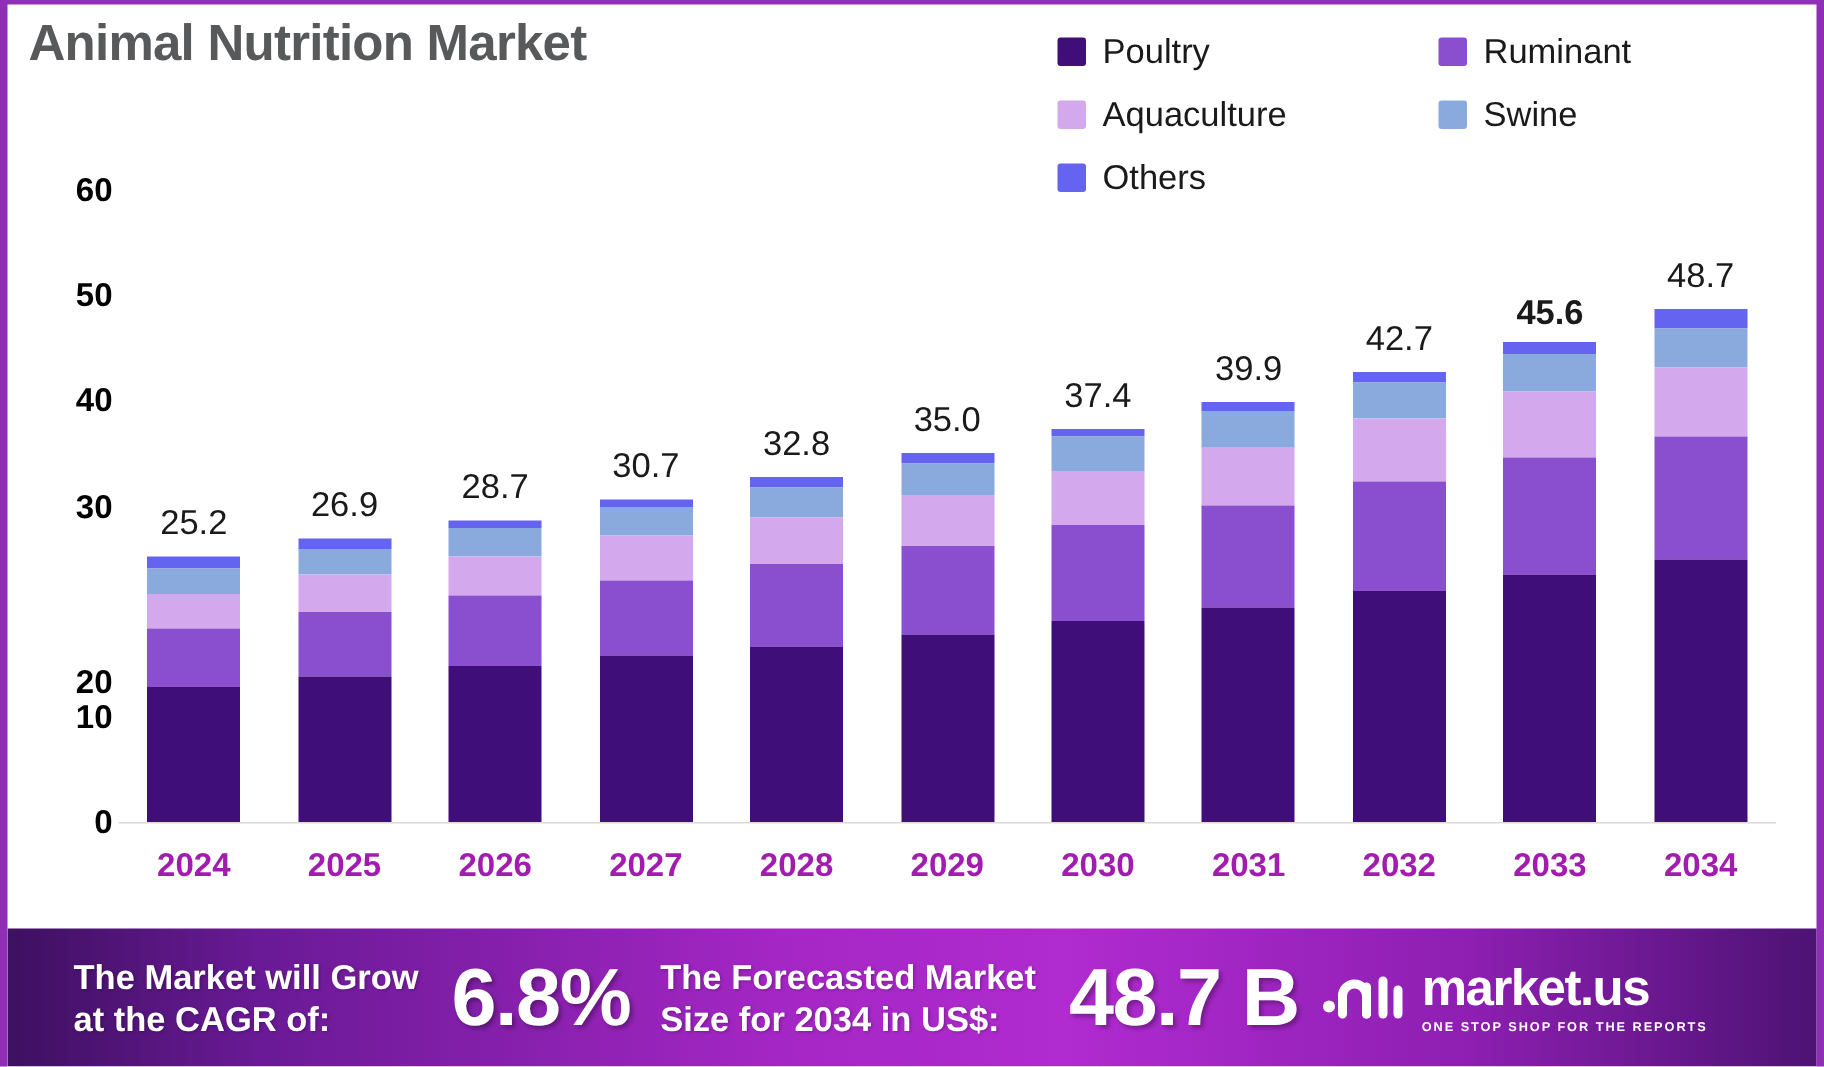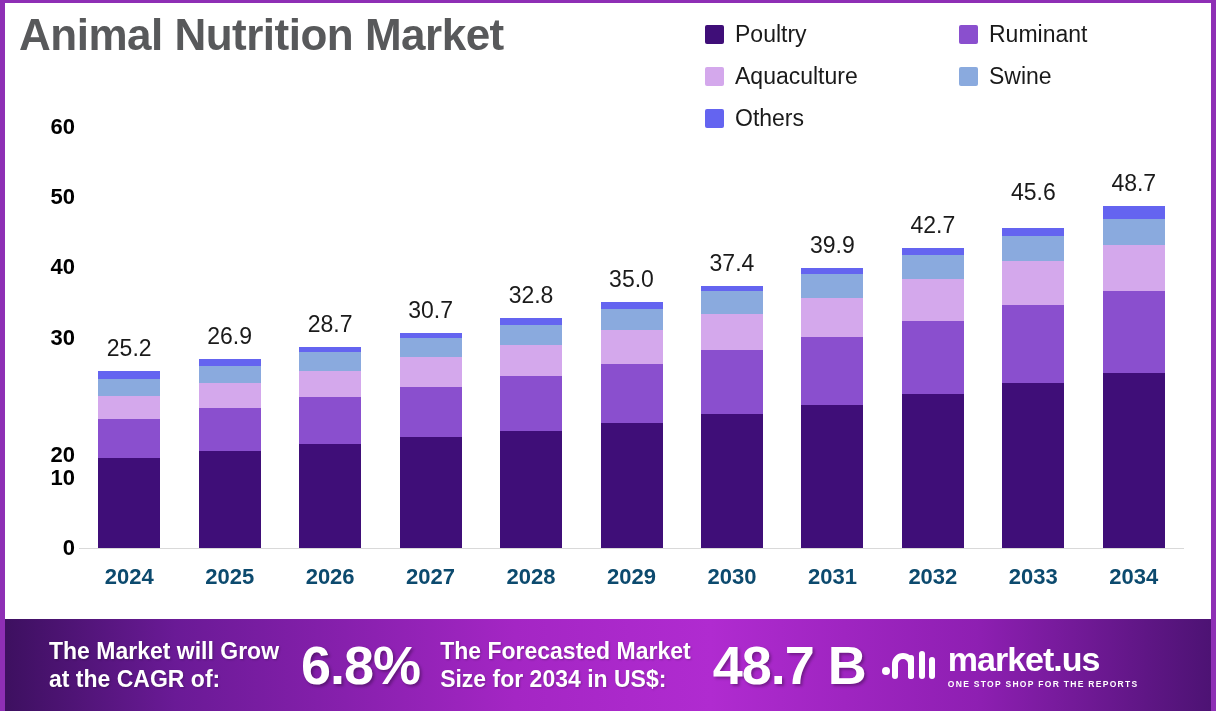--- a/index.html
+++ b/index.html
@@ -22,21 +22,21 @@
     overflow:hidden;
   }
 
   
   .header {
     position:absolute;
     left:14px; top:8px;
     width:680px;
   }
   .chart-title {
-    font-size:44px;
+    font-size:34px;
     font-weight:bold;
     color:#58595b;
     letter-spacing:-0.5px;
     line-height:1.08;
     white-space:nowrap;
   }
   .chart-subtitle {
     font-size:20px;
     color:#3b3b3b;
     margin-top:4px;
@@ -134,21 +134,21 @@
     font-size:23px;
     color:#1a1a1a;
   }
   .x-label {
     position:absolute;
     bottom:22px;
     width:100px;
     text-align:center;
     font-size:22px;
     font-weight:bold;
-    color:#0c4a6e;
+    color:#a21caf;
   }
 
   
   .footer {
     position:absolute;
     left:0; bottom:0;
     width:1216px;
     height:92px;
     background:linear-gradient(90deg,#3d1060 0%, #6a1a96 14%, #a426c4 42%, #b02bd0 58%, #8e1fb2 80%, #4a1271 100%);
     display:flex;
@@ -342,21 +342,21 @@
           <div class="x-label" style="top: 561px;">2032</div>
         </div>
         <div class="bar-group" style="left: 904.318px; height: 610px; bottom: 0px;">
           <div class="bar-stack" style="bottom: 65px;">
             <div class="seg" style="height: 164.892px; background: rgb(63, 14, 120);"></div>
             <div class="seg" style="height: 77.885px; background: rgb(138, 79, 206);"></div>
             <div class="seg" style="height: 44.205px; background: rgb(212, 168, 236);"></div>
             <div class="seg" style="height: 25.26px; background: rgb(138, 170, 222);"></div>
             <div class="seg" style="height: 7.71833px; background: rgb(100, 100, 240);"></div>
           </div>
-          <div class="bar-total" style="top: 176px;">45.6</div>
+          <div class="bar-total" style="top: 192px; font-weight: bold;">45.6</div>
           <div class="x-label" style="top: 561px;">2033</div>
         </div>
         <div class="bar-group" style="left: 1004.77px; height: 610px; bottom: 0px;">
           <div class="bar-stack" style="bottom: 65px;">
             <div class="seg" style="height: 174.715px; background: rgb(63, 14, 120);"></div>
             <div class="seg" style="height: 82.095px; background: rgb(138, 79, 206);"></div>
             <div class="seg" style="height: 46.31px; background: rgb(212, 168, 236);"></div>
             <div class="seg" style="height: 25.9617px; background: rgb(138, 170, 222);"></div>
             <div class="seg" style="height: 12.63px; background: rgb(100, 100, 240);"></div>
           </div>

